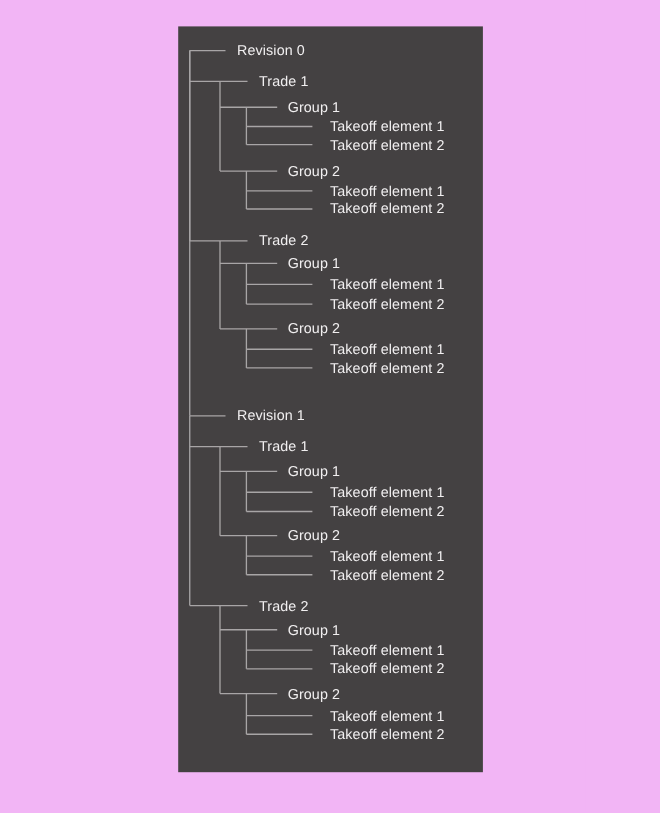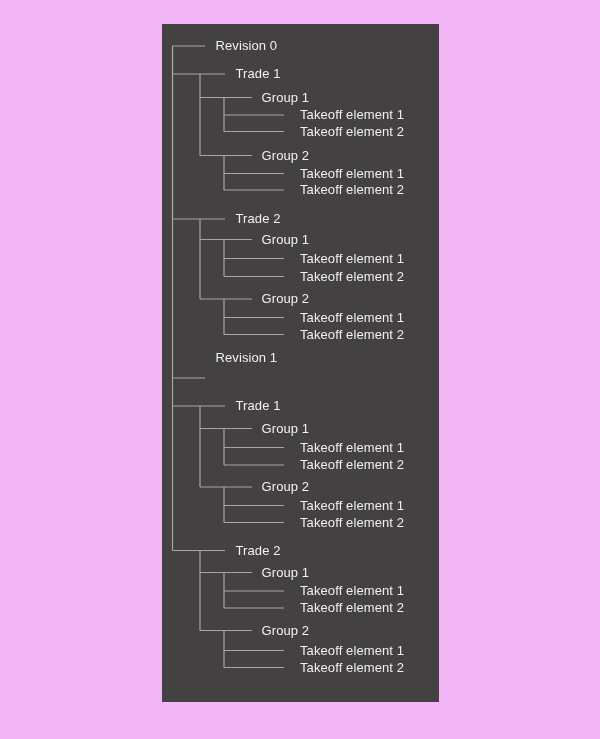--- a/index.html
+++ b/index.html
@@ -104,21 +104,21 @@
       <span class="node-label" style="left: 261.5px; top: 146.5px;">Group 2</span>
       <span class="node-label" style="left: 300px; top: 164.5px;">Takeoff element 1</span>
       <span class="node-label" style="left: 300px; top: 181px;">Takeoff element 2</span>
       <span class="node-label" style="left: 235.5px; top: 210px;">Trade 2</span>
       <span class="node-label" style="left: 261.5px; top: 230.5px;">Group 1</span>
       <span class="node-label" style="left: 300px; top: 249.5px;">Takeoff element 1</span>
       <span class="node-label" style="left: 300px; top: 267.5px;">Takeoff element 2</span>
       <span class="node-label" style="left: 261.5px; top: 290px;">Group 2</span>
       <span class="node-label" style="left: 300px; top: 308.5px;">Takeoff element 1</span>
       <span class="node-label" style="left: 300px; top: 325.5px;">Takeoff element 2</span>
-      <span class="node-label" style="left: 215.5px; top: 349px;">Revision 1</span>
+      <span class="node-label" style="left: 215.5px; top: 369px;">Revision 1</span>
       <span class="node-label" style="left: 235.5px; top: 397px;">Trade 1</span>
       <span class="node-label" style="left: 261.5px; top: 419.5px;">Group 1</span>
       <span class="node-label" style="left: 300px; top: 438.5px;">Takeoff element 1</span>
       <span class="node-label" style="left: 300px; top: 456px;">Takeoff element 2</span>
       <span class="node-label" style="left: 261.5px; top: 478px;">Group 2</span>
       <span class="node-label" style="left: 300px; top: 496.5px;">Takeoff element 1</span>
       <span class="node-label" style="left: 300px; top: 513.5px;">Takeoff element 2</span>
       <span class="node-label" style="left: 235.5px; top: 541.5px;">Trade 2</span>
       <span class="node-label" style="left: 261.5px; top: 563.5px;">Group 1</span>
       <span class="node-label" style="left: 300px; top: 582px;">Takeoff element 1</span>

